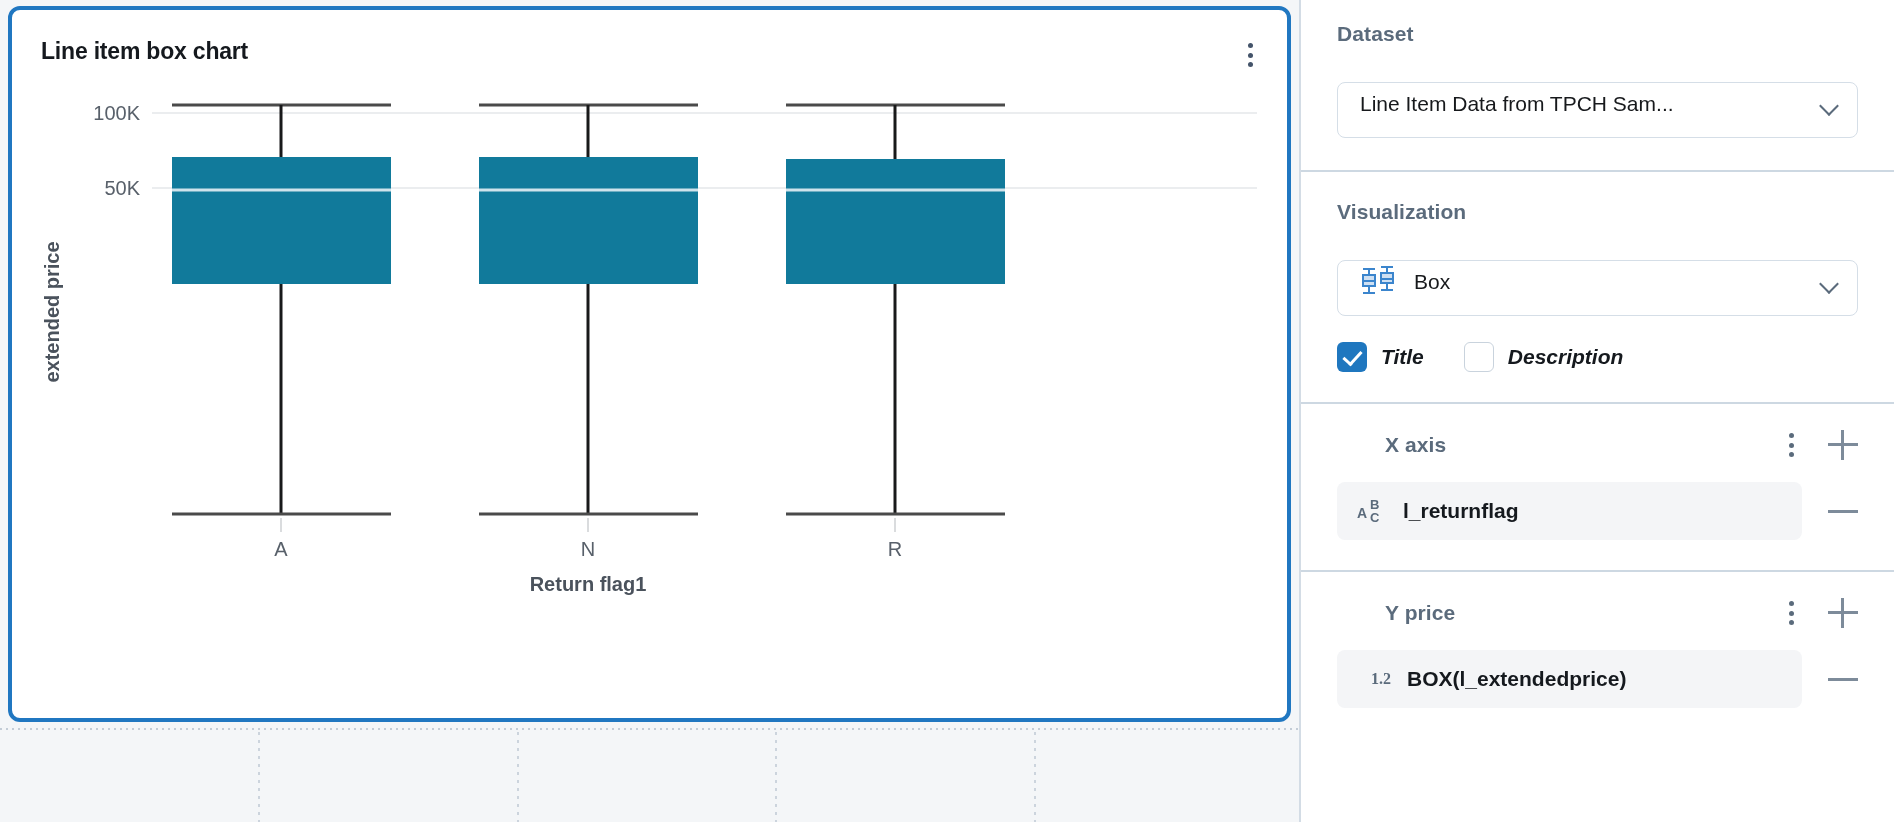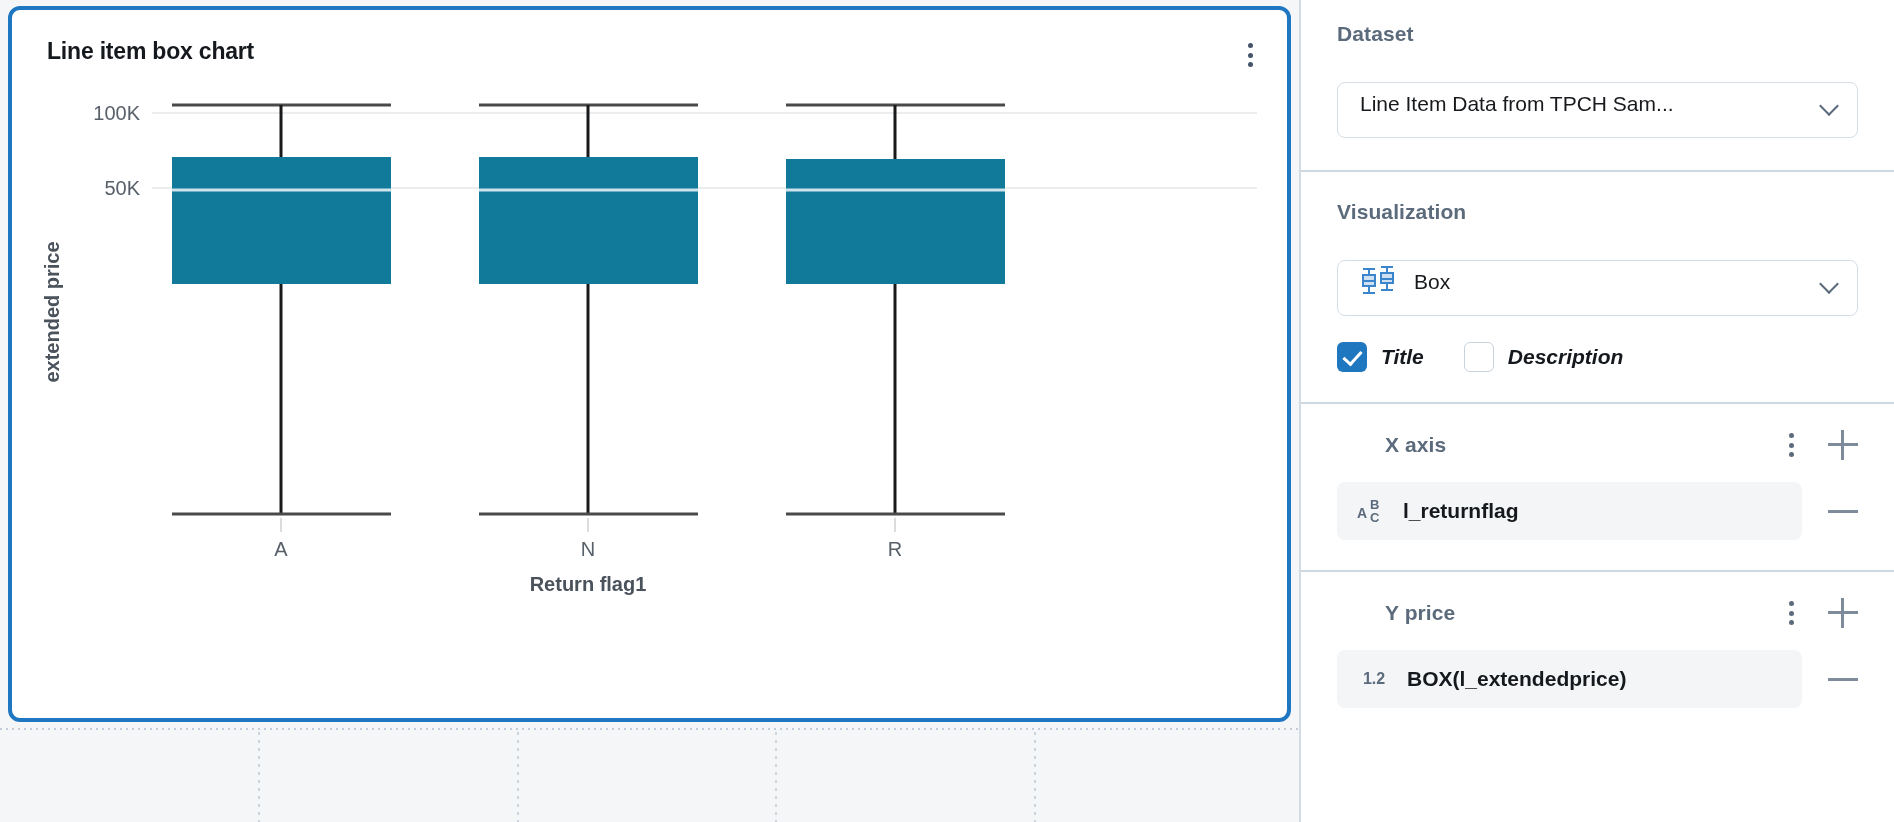--- a/index.html
+++ b/index.html
@@ -56,21 +56,21 @@
     left: 8px; top: 6px;
     width: 1283px; height: 716px;
     background: #ffffff;
     border: 4px solid #2077c1;
     border-radius: 12px;
     overflow: hidden;
   }
 
   #chart-title {
     position: absolute;
-    left: 35px; top: 28px;
+    left: 29px; top: 28px;
     font-size: 23px;
     font-weight: bold;
     color: #15191e;
     letter-spacing: -0.2px;
   }
 
   #kebab-chart {
     position: absolute;
     right: 26px; top: 30px;
     width: 22px; height: 30px;
@@ -273,21 +273,22 @@
   }
   .type-icon-str .a { position: absolute; left: 0;  top: 8px;  font-size: 14px; }
   .type-icon-str .b { position: absolute; left: 13px; top: 0px;  font-size: 13px; }
   .type-icon-str .c { position: absolute; left: 13px; top: 13px; font-size: 13px; }
   .type-icon-num {
     flex: 0 0 auto;
     font-size: 16px;
     font-weight: bold;
     color: #5b6b7c;
     width: 34px;
-    text-align: center;
+    text-align: right;
+    font-family: Liberation Serif, serif;
   }
   .minus-btn {
     flex: 0 0 auto;
     width: 30px; height: 3px;
     background: #7d8b9a;
     margin-left: 26px;
     cursor: pointer;
   }
 </style>
 </head>

